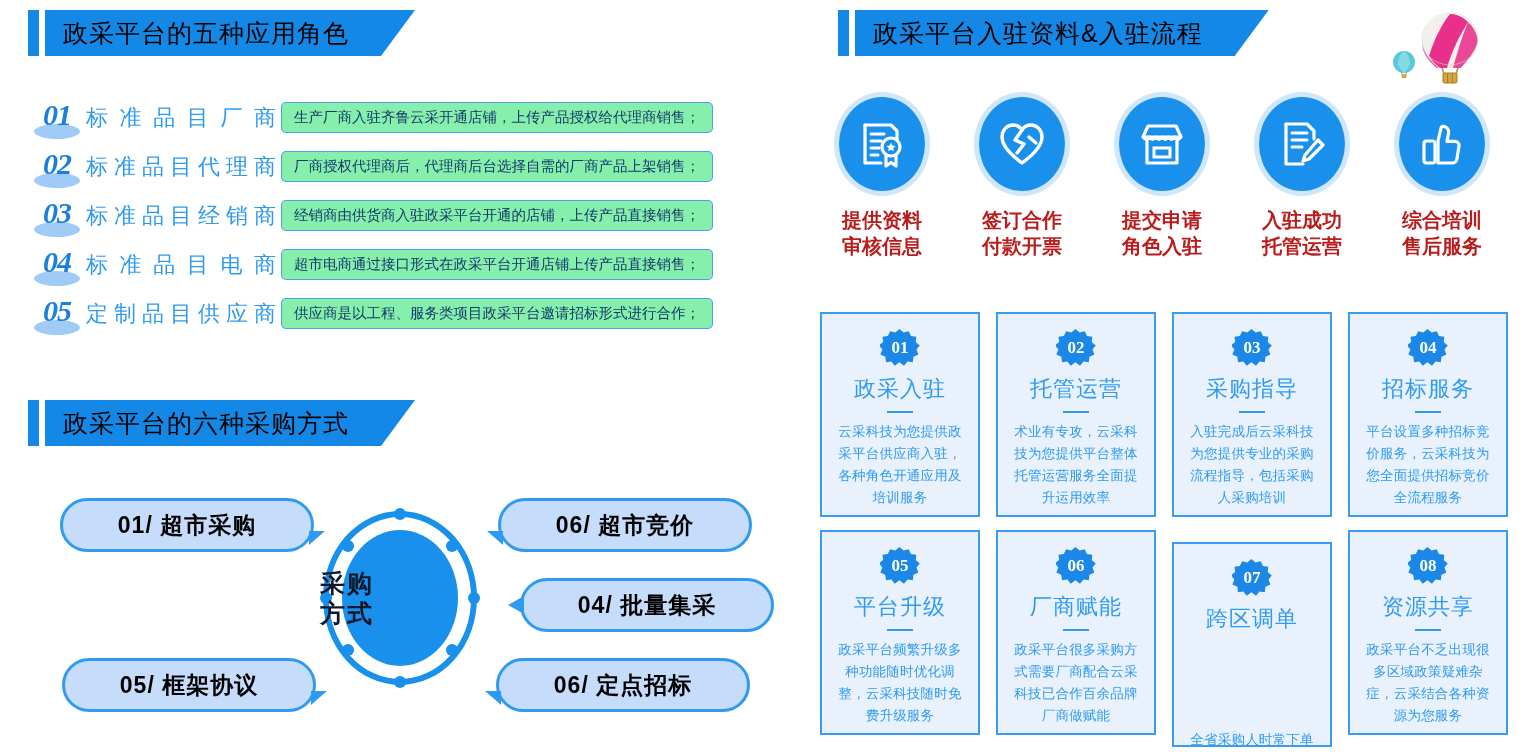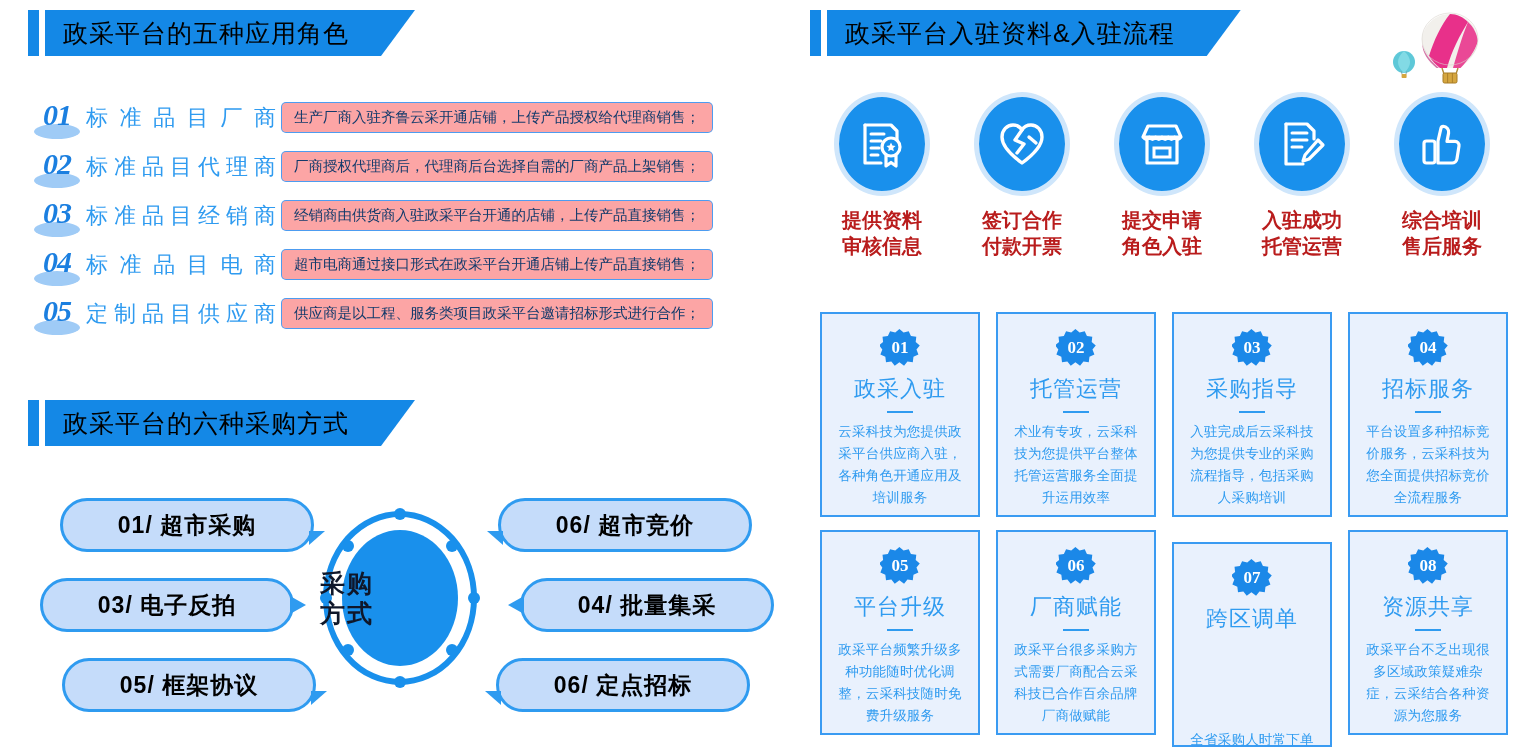--- a/index.html
+++ b/index.html
@@ -46,21 +46,21 @@
     font-family:"Liberation Serif","DejaVu Serif",serif;
     font-style:italic;font-weight:bold;font-size:30px;color:#1b7fe0;
     letter-spacing:-1px;transform:translateY(-3px);
   }
   .role-name{
     color:#2f9bf0;font-size:22px;font-weight:500;white-space:nowrap;
     width:196px;flex:0 0 196px;text-align:justify;text-align-last:justify;
     padding-right:6px;box-sizing:border-box;
   }
   .role-desc{
-    background:#fca5a5;border-radius:4px;
+    background:#86efac;border-radius:4px;
     color:#123a6b;font-size:14.5px;line-height:1;
     padding:7px 12px;white-space:nowrap;
     box-shadow:0 0 0 1px #4d9cf0;
   }
 
   
   .methods{position:absolute;left:0;top:470px;width:800px;height:270px;}
   .bubble{
     position:absolute;box-sizing:border-box;
     background:#c5dcfa;border:3px solid #2f9bf0;border-radius:40px;
@@ -218,24 +218,20 @@
       <div class="bubble" style="left:60px;top:28px;width:254px;">
         <span>01/ 超市采购</span>
         <span class="tail tail-r-down"></span>
       </div>
 
       <div class="bubble" style="left:498px;top:28px;width:254px;">
         <span>06/ 超市竞价</span>
         <span class="tail tail-l-down"></span>
       </div>
 
-      <div class="bubble" style="left:40px;top:108px;width:254px;">
-        <span>03/ 电子反拍</span>
-        <span class="tail tail-r-mid"></span>
-      </div>
 
       <div class="bubble" style="left:520px;top:108px;width:254px;">
         <span>04/ 批量集采</span>
         <span class="tail tail-l-mid"></span>
       </div>
 
       <div class="bubble" style="left:62px;top:188px;width:254px;">
         <span>05/ 框架协议</span>
         <span class="tail tail-r-down"></span>
       </div>
@@ -262,21 +258,21 @@
           <span>采购</span>
           <span>方式</span>
         </div>
       </div>
 
     </div>
   </div>
 
   <div class="col-right">
 
-    <div class="banner" style="left:0;top:10px;">
+    <div class="banner" style="left:28px;top:10px;">
       <div class="bar"></div>
       <div class="gap"></div>
       <div class="slab">
         <div class="slab-title">政采平台入驻资料&amp;入驻流程</div>
       </div>
     </div>
 
     <div class="steps">
 
       <div class="step" style="left:0px;top:0;">

